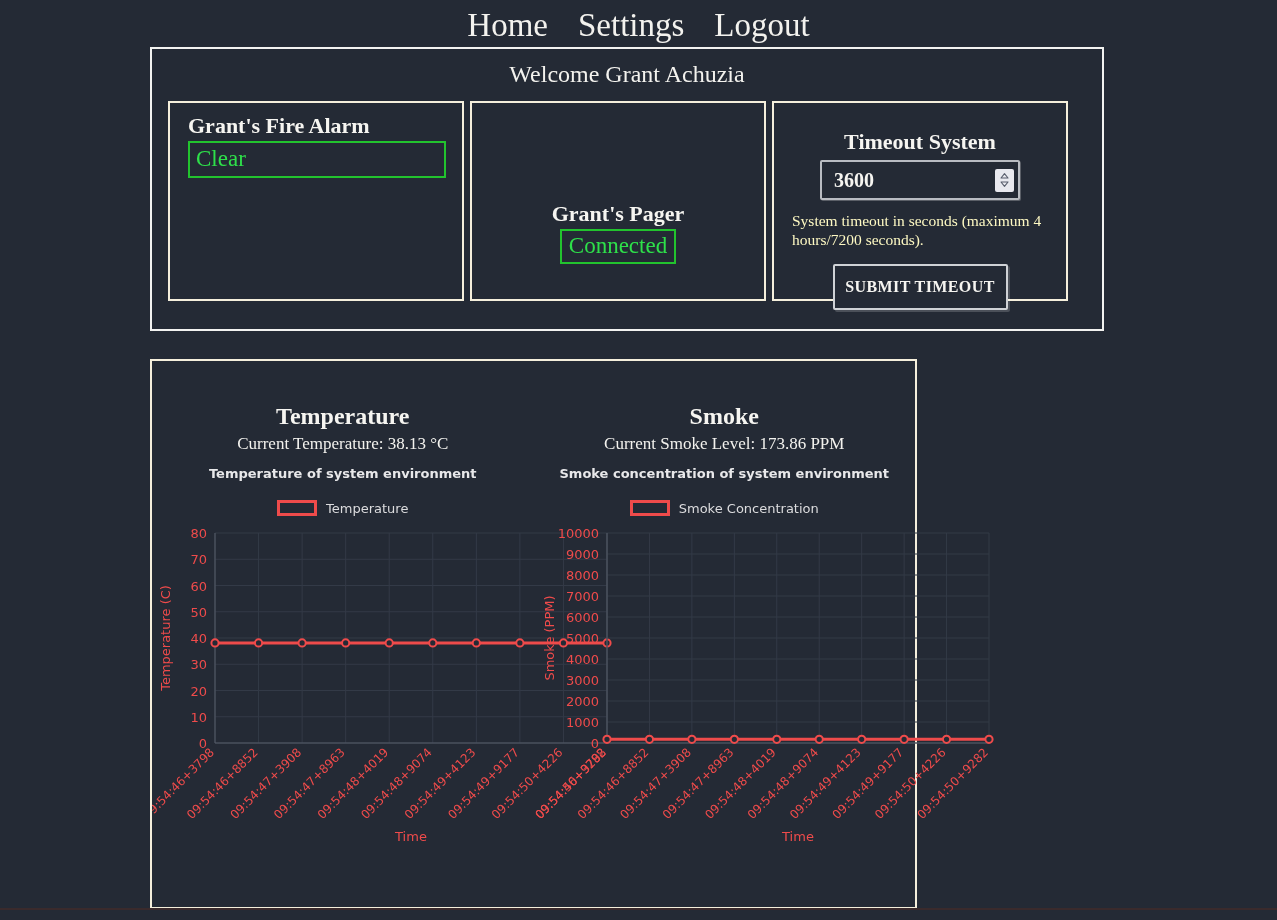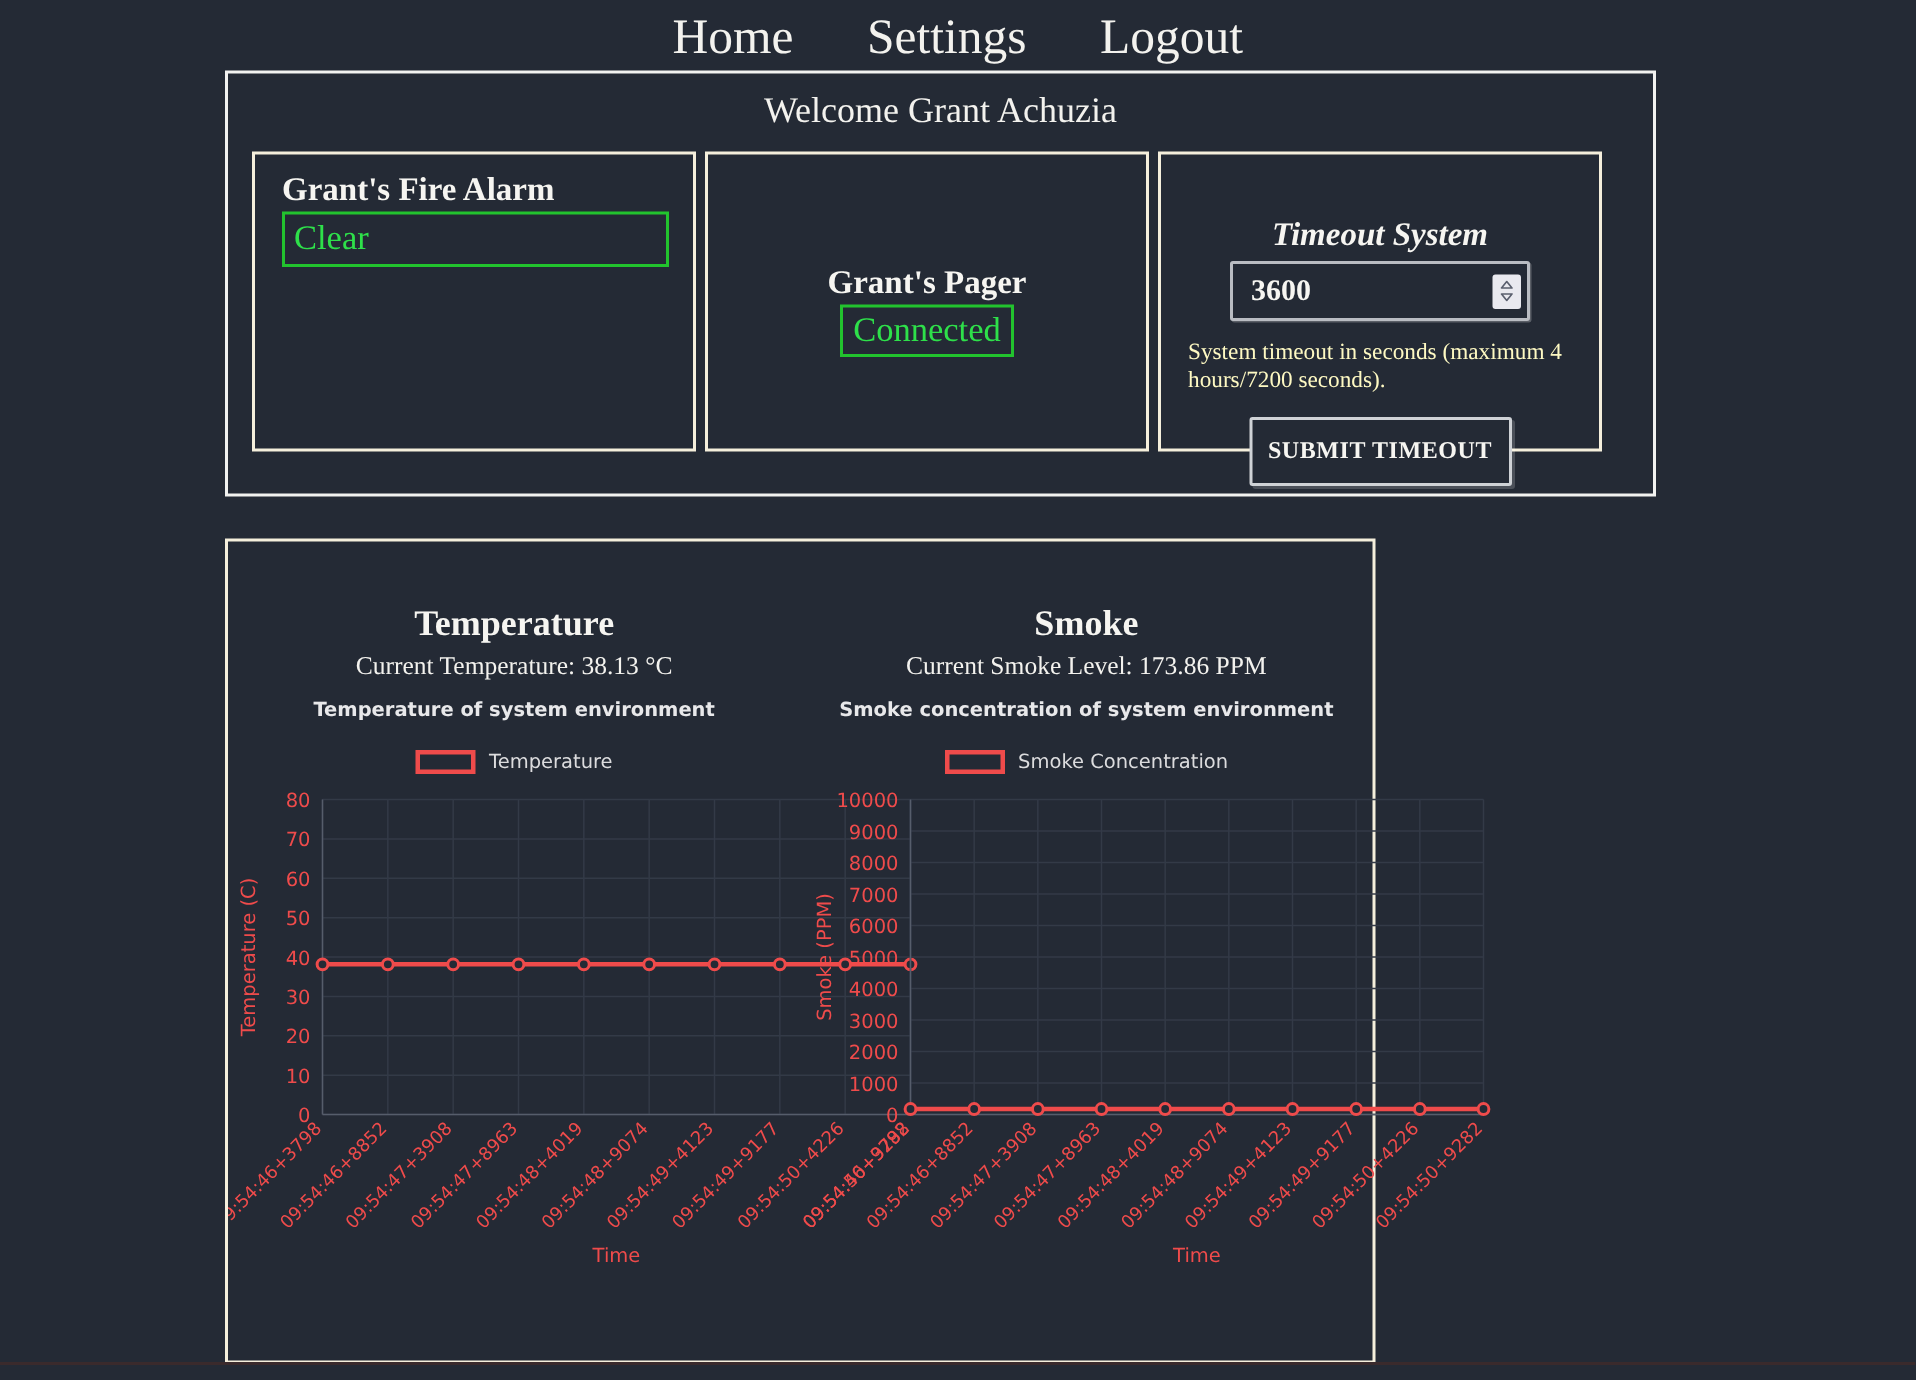--- a/index.html
+++ b/index.html
@@ -11,21 +11,21 @@
     overflow: hidden;
   }
   body { position: relative; }
 
   
   .navbar {
     height: 50px;
     display: flex;
     align-items: center;
     justify-content: center;
-    gap: 49px;
+    gap: 30px;
     background: #242a35;
   }
   .nav-link {
     color: #f3f2ee;
     font-size: 33px;
     line-height: 1;
     text-decoration: none;
     font-family: "Liberation Serif", serif;
     cursor: pointer;
     white-space: nowrap;
@@ -87,29 +87,29 @@
     font-size: 23px;
     line-height: 1.25;
     padding: 2px 6px;
     display: block;
   }
   #alarm-status { margin: 0 2px 0 4px; }
 
   
   #panel-pager .pager-inner {
     text-align: center;
-    margin-top: 62px;
+    margin-top: 88px;
   }
   #pager-status {
     display: inline-block;
     padding: 1px 7px;
   }
 
   
-  .timeout-title { margin-top: 30px; font-style: italic; }
+  .timeout-title { margin-top: 16px; }
   .num-input {
     margin: 6px auto 0 auto;
     width: 200px;
     height: 40px;
     background: #242a35;
     border: 2px solid #b9bcc2;
     border-radius: 2px;
     display: flex;
     align-items: center;
     padding: 0 4px 0 12px;

